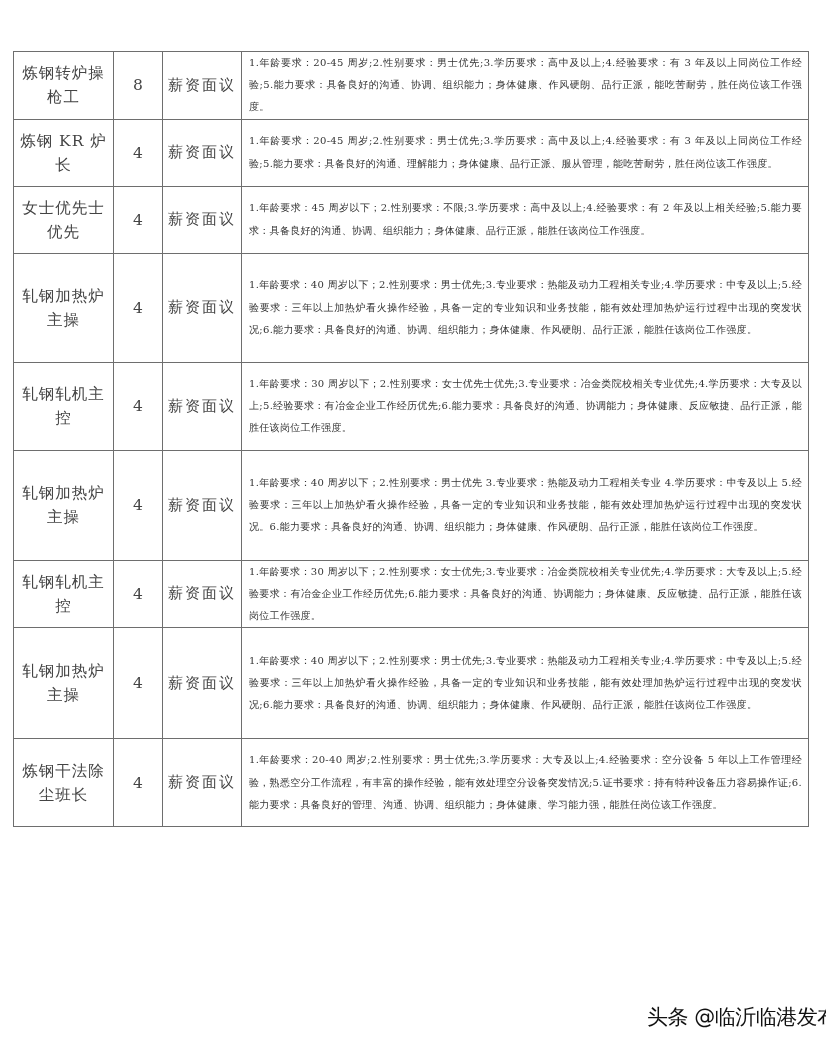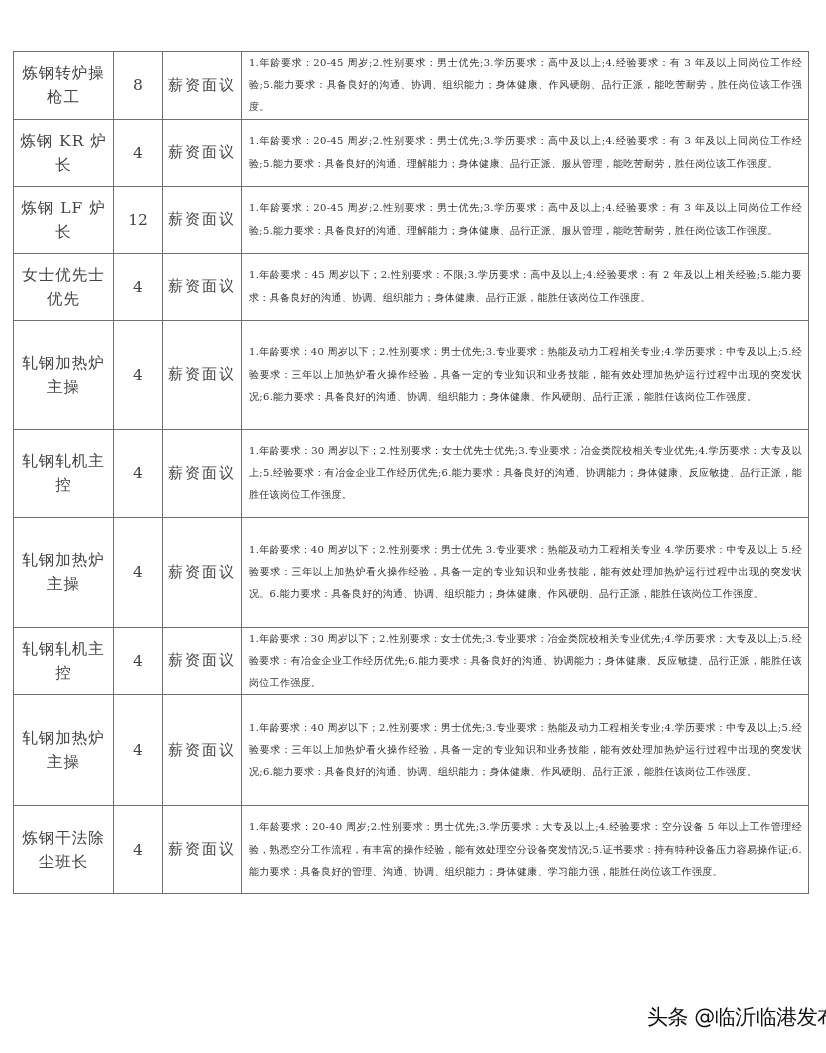--- a/index.html
+++ b/index.html
@@ -90,26 +90,20 @@
         <td class="cell-salary">薪资面议</td>
         <td class="cell-req">1.年龄要求：20-45 周岁;2.性别要求：男士优先;3.学历要求：高中及以上;4.经验要求：有 3 年及以上同岗位工作经验;5.能力要求：具备良好的沟通、协调、组织能力；身体健康、作风硬朗、品行正派，能吃苦耐劳，胜任岗位该工作强度。</td>
       </tr>
       <tr style="height: 67px;">
         <td class="cell-title">炼钢 KR 炉长</td>
         <td class="cell-count">4</td>
         <td class="cell-salary">薪资面议</td>
         <td class="cell-req">1.年龄要求：20-45 周岁;2.性别要求：男士优先;3.学历要求：高中及以上;4.经验要求：有 3 年及以上同岗位工作经验;5.能力要求：具备良好的沟通、理解能力；身体健康、品行正派、服从管理，能吃苦耐劳，胜任岗位该工作强度。</td>
       </tr>
       <tr style="height: 67px;">
-        <td class="cell-title">炼钢 LF 炉长</td>
-        <td class="cell-count">12</td>
-        <td class="cell-salary">薪资面议</td>
-        <td class="cell-req">1.年龄要求：20-45 周岁;2.性别要求：男士优先;3.学历要求：高中及以上;4.经验要求：有 3 年及以上同岗位工作经验;5.能力要求：具备良好的沟通、理解能力；身体健康、品行正派、服从管理，能吃苦耐劳，胜任岗位该工作强度。</td>
-      </tr>
-      <tr style="height: 67px;">
         <td class="cell-title">女士优先士优先</td>
         <td class="cell-count">4</td>
         <td class="cell-salary">薪资面议</td>
         <td class="cell-req">1.年龄要求：45 周岁以下；2.性别要求：不限;3.学历要求：高中及以上;4.经验要求：有 2 年及以上相关经验;5.能力要求：具备良好的沟通、协调、组织能力；身体健康、品行正派，能胜任该岗位工作强度。</td>
       </tr>
       <tr style="height: 109px;">
         <td class="cell-title">轧钢加热炉主操</td>
         <td class="cell-count">4</td>
         <td class="cell-salary">薪资面议</td>
         <td class="cell-req">1.年龄要求：40 周岁以下；2.性别要求：男士优先;3.专业要求：热能及动力工程相关专业;4.学历要求：中专及以上;5.经验要求：三年以上加热炉看火操作经验，具备一定的专业知识和业务技能，能有效处理加热炉运行过程中出现的突发状况;6.能力要求：具备良好的沟通、协调、组织能力；身体健康、作风硬朗、品行正派，能胜任该岗位工作强度。</td>

